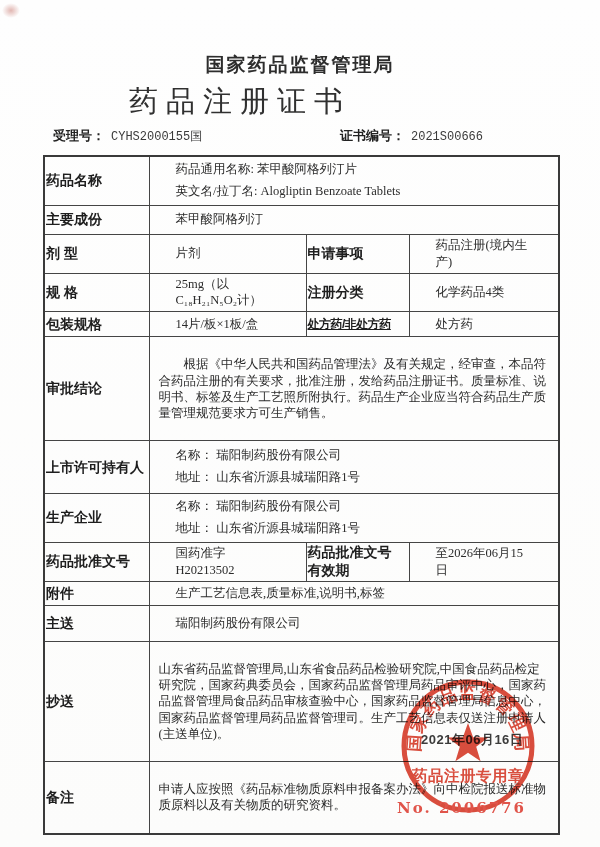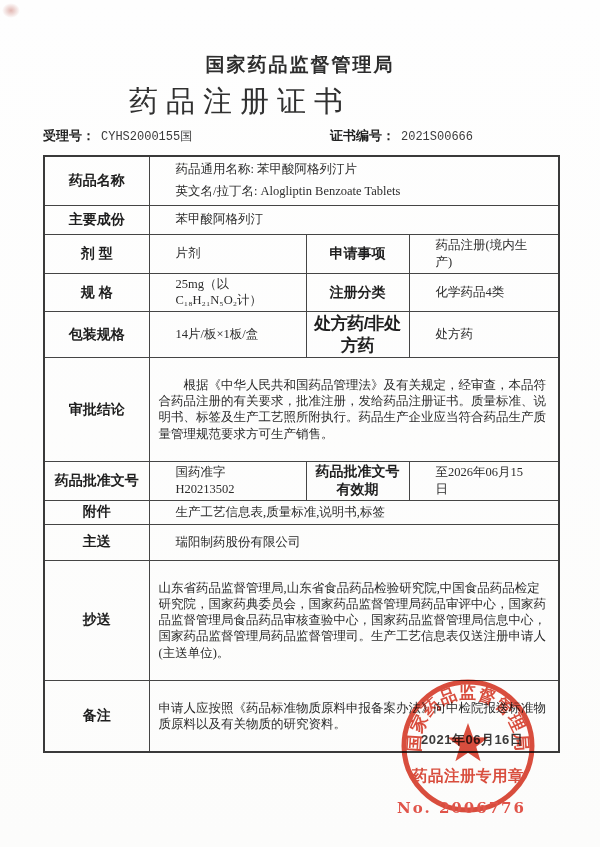--- a/index.html
+++ b/index.html
@@ -7,28 +7,28 @@
   .page{position:relative;width:600px;height:847px;background:linear-gradient(180deg,#fefefe 0%,#fcfcfb 100%);overflow:hidden;color:#2a2a2a;}
   .smudge{position:absolute;left:2px;top:3px;width:18px;height:15px;border-radius:50%;
     background:radial-gradient(ellipse at center,rgba(190,95,85,.45),rgba(190,95,85,0) 70%);}
   .agency{position:absolute;left:0;top:52px;width:600px;text-align:center;
     font-family:"Liberation Sans",sans-serif;font-weight:700;font-size:19px;letter-spacing:2px;color:#2d2d2d;}
   .doc-title{position:absolute;left:0;top:82px;width:480px;text-align:center;
     font-family:"Liberation Serif",serif;font-size:29px;letter-spacing:8px;color:#303030;}
   .meta-row{position:absolute;left:43px;top:127px;width:515px;height:18px;font-size:13px;}
   .meta-left{position:absolute;left:0;top:0;}
   .meta-right{position:absolute;left:287px;top:0;}
-  .meta-label{font-family:"Liberation Sans",sans-serif;font-weight:700;color:#222;}
+  .meta-label{font-family:"Liberation Sans",sans-serif;font-weight:700;color:#222;margin-left:10px;}
   .meta-value{font-family:"Liberation Mono",monospace;font-size:12px;color:#3a3a3a;margin-left:6px;}
   table.cert{position:absolute;left:43px;top:155px;width:515px;border-collapse:collapse;table-layout:fixed;
     border:2px solid #3a3a3a;}
   table.cert td{border:1px solid #454545;vertical-align:middle;overflow:hidden;}
-  .lbl{font-family:"Liberation Sans",sans-serif;font-weight:700;font-size:14px;text-align:center;
+  .lbl{font-family:"Liberation Sans",sans-serif;font-weight:700;font-size:14px;
     color:#1e1e1e;white-space:pre-line;line-height:1.25;margin-left:16px;}
-  .lbl-sm{font-size:17px;letter-spacing:-0.5px;}
+  .lbl-sm{font-size:12px;letter-spacing:-0.5px;text-decoration:underline;}
   .val{font-size:12.5px;padding:2px 26px;color:#2b2b2b;line-height:1.35;}
   .val .ln{line-height:1.75;}
   .para{line-height:1.3;padding:19px 9px;}
   .indent{text-indent:2em;}
   .stamp{position:absolute;left:397px;top:675px;width:142px;height:142px;opacity:.93;mix-blend-mode:multiply;}
   .stamp-date{position:absolute;left:421px;top:731px;font-family:"Liberation Sans",sans-serif;
     font-size:13px;font-weight:700;color:#3c3c3c;letter-spacing:0.5px;mix-blend-mode:multiply;}
   .stamp-serial{position:absolute;left:397px;top:799px;font-family:"DejaVu Serif",serif;
     font-size:15px;font-weight:600;color:#e0544a;letter-spacing:2px;}
 </style>
@@ -92,21 +92,35 @@
       <td class="val">14片/板×1板/盒</td>
       <td class="lbl lbl-sm">处方药/非处方药</td>
       <td class="val">处方药</td>
     </tr>
 
     <tr style="height:54px">
       <td class="lbl">审批结论</td>
       <td class="val para indent" colspan="3">根据《中华人民共和国药品管理法》及有关规定，经审查，本品符合药品注册的有关要求，批准注册，发给药品注册证书。质量标准、说明书、标签及生产工艺照所附执行。药品生产企业应当符合药品生产质量管理规范要求方可生产销售。</td>
     </tr>
 
+    <tr style="height:53px">
+      <td class="lbl">上市许可持有人</td>
+      <td class="val" colspan="3">
+        <div class="ln">名称： 瑞阳制药股份有限公司</div>
+        <div class="ln">地址： 山东省沂源县城瑞阳路1号</div>
+      </td>
+    </tr>
 
+    <tr style="height:45px">
+      <td class="lbl">生产企业</td>
+      <td class="val" colspan="3">
+        <div class="ln">名称： 瑞阳制药股份有限公司</div>
+        <div class="ln">地址： 山东省沂源县城瑞阳路1号</div>
+      </td>
+    </tr>
 
     <tr style="height:33px">
       <td class="lbl">药品批准文号</td>
       <td class="val">国药准字H20213502</td>
       <td class="lbl">药品批准文号
 有效期</td>
       <td class="val">至2026年06月15日</td>
     </tr>
 
     <tr style="height:24px">

